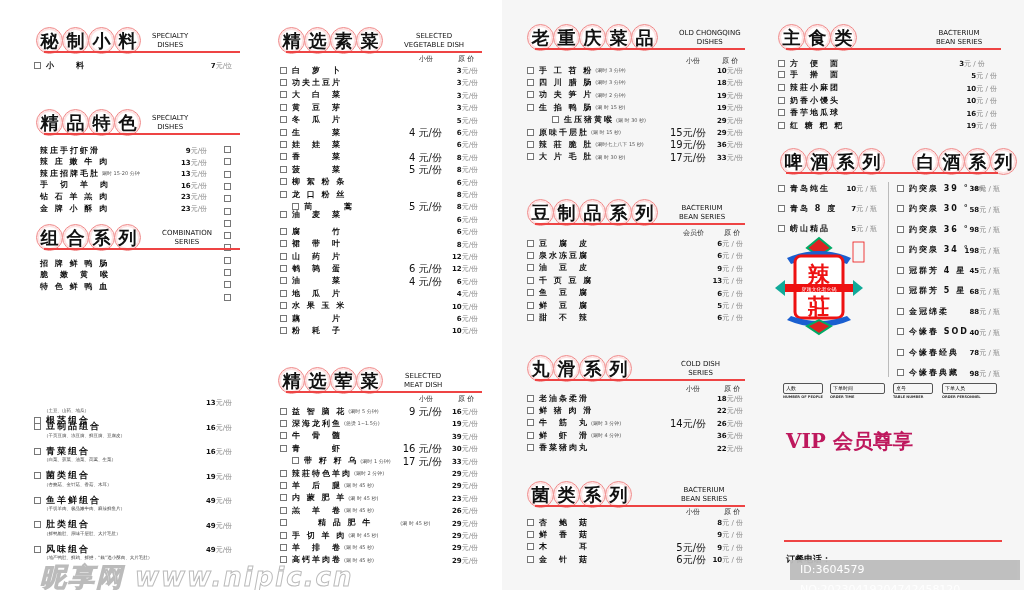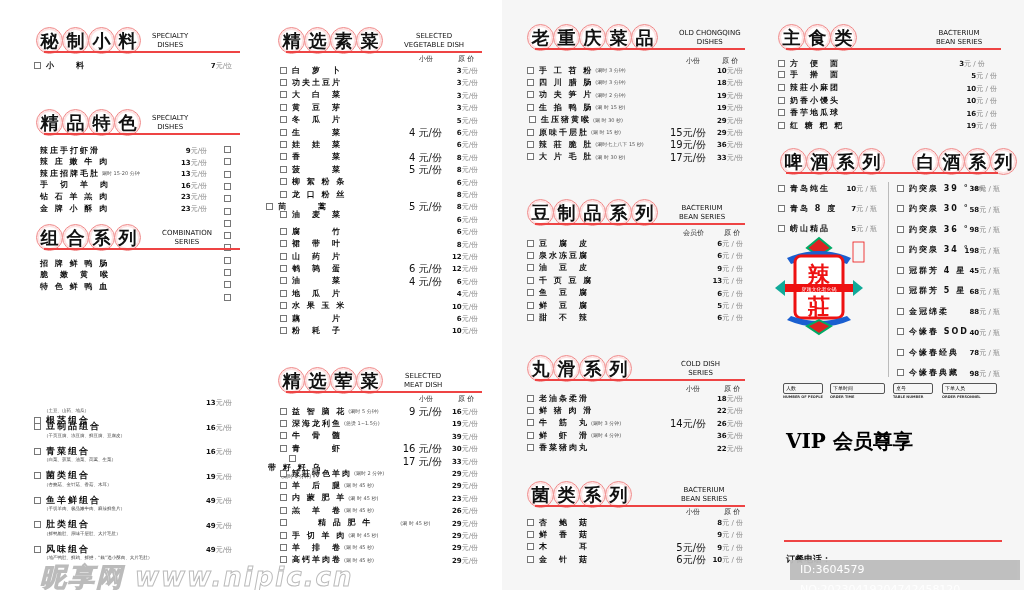--- a/index.html
+++ b/index.html
@@ -19,21 +19,21 @@
 .nm{letter-spacing:2px;white-space:nowrap}
 .note{font-size:5px;font-weight:normal;color:#555;margin-left:2px;letter-spacing:0}
 .pr{position:absolute;font-size:7px;font-weight:bold;text-align:right;white-space:nowrap}
 .pr .u{color:#888;font-weight:normal}
 .sm{position:absolute;font-size:10px;font-weight:normal;text-align:right;white-space:nowrap}
 .colh{position:absolute;font-size:7px;color:#333}
 .combo-desc{position:absolute;font-size:4.5px;color:#444}
 .vline{position:absolute;width:1px;background:#bbb}
 .form-box{position:absolute;height:11px;border:1px solid #555;border-radius:2px;font-size:5px;padding-left:2px;line-height:9px;font-family:"DejaVu Serif",serif}
 .form-lbl{position:absolute;font-size:3.5px;color:#333;font-weight:bold}
-.vip{position:absolute;left:786px;top:428px;font-family:"DejaVu Serif",serif;font-weight:bold;font-size:20px;color:#000000}
+.vip{position:absolute;left:786px;top:428px;font-family:"DejaVu Serif",serif;font-weight:bold;font-size:20px;color:#be185d}
 .phone{position:absolute;left:786px;top:553px;font-size:9px;font-weight:bold}
 .wm{position:absolute;left:790px;top:560px;width:230px;height:20px;background:#bdbdbd;color:#fff;font-size:11px;line-height:20px;padding-left:10px;opacity:.95}
 .logo{position:absolute;left:773px;top:236px;width:92px;height:100px}
 .wm2{position:absolute;left:40px;top:560px;font-size:26px;color:transparent;-webkit-text-stroke:1px #bbb;font-style:italic;font-weight:bold;letter-spacing:2px}
 </style>
 </head>
 <body>
 
 <div class="panel p1"></div>
 <div class="panel p2"></div>
@@ -240,21 +240,21 @@
     <div class="row" style="left: 280px; top: 175.6px;">
       <span class="cb"></span>
       <span class="nm">柳 絮 粉 条</span>
     </div>
     <div class="pr" style="left: 438px; width: 40px; top: 177.6px;"><span>6</span><span class="u">元/份</span></div>
     <div class="row" style="left: 280px; top: 188px;">
       <span class="cb"></span>
       <span class="nm">龙 口 粉 丝</span>
     </div>
     <div class="pr" style="left: 438px; width: 40px; top: 190px;"><span>8</span><span class="u">元/份</span></div>
-    <div class="row" style="left: 266px; top: 200.4px;">
+    <div class="row" style="left: 292px; top: 200.4px;">
       <span class="cb"></span>
       <span class="nm">茼　　　蒿</span>
     </div>
     <div class="sm" style="left: 382px; width: 60px; top: 200.4px;">5 元/份</div>
     <div class="pr" style="left: 438px; width: 40px; top: 202.4px;"><span>8</span><span class="u">元/份</span></div>
     <div class="row" style="left: 280px; top: 208px;">
       <span class="cb"></span>
       <span class="nm">油　麦　菜</span>
     </div>
     <div class="pr" style="left: 438px; width: 40px; top: 214.8px;"><span>6</span><span class="u">元/份</span></div>
@@ -337,21 +337,21 @@
       <span class="cb"></span>
       <span class="nm">牛　骨　髓</span>
     </div>
     <div class="pr" style="left: 438px; width: 40px; top: 431.8px;"><span>39</span><span class="u">元/份</span></div>
     <div class="row" style="left: 280px; top: 442.2px;">
       <span class="cb"></span>
       <span class="nm">青　　　虾</span>
     </div>
     <div class="sm" style="left: 382px; width: 60px; top: 442.2px;">16 元/份</div>
     <div class="pr" style="left: 438px; width: 40px; top: 444.2px;"><span>30</span><span class="u">元/份</span></div>
-    <div class="row" style="left: 268px; top: 454.6px; flex-direction: column;">
+    <div class="row" style="left: 292px; top: 454.6px;">
       <span class="cb"></span>
       <span class="nm">带 籽 籽 乌</span>
       <span class="note">(涮时 1 分钟)</span>
     </div>
     <div class="sm" style="left: 382px; width: 60px; top: 454.6px;">17 元/份</div>
     <div class="pr" style="left: 438px; width: 40px; top: 456.6px;"><span>33</span><span class="u">元/份</span></div>
     <div class="row" style="left: 280px; top: 467px;">
       <span class="cb"></span>
       <span class="nm">辣莊特色羊肉</span>
       <span class="note">(涮时 2 分钟)</span>
@@ -432,21 +432,21 @@
       <span class="nm">功 夫 笋 片</span>
       <span class="note">(涮时 2 分钟)</span>
     </div>
     <div class="pr" style="left: 703px; width: 40px; top: 90.8px;"><span>19</span><span class="u">元/份</span></div>
     <div class="row" style="left: 527px; top: 101.2px;">
       <span class="cb"></span>
       <span class="nm">生 掐 鸭 肠</span>
       <span class="note">(涮 时 15 秒)</span>
     </div>
     <div class="pr" style="left: 703px; width: 40px; top: 103.2px;"><span>19</span><span class="u">元/份</span></div>
-    <div class="row" style="left: 498px; top: 113.6px; padding-left: 31px;">
+    <div class="row" style="left: 521px; top: 113.6px; padding-left: 31px;">
       <span class="cb"></span>
       <span class="nm">生压猪黄喉</span>
       <span class="note">(涮 时 30 秒)</span>
     </div>
     <div class="pr" style="left: 703px; width: 40px; top: 115.6px;"><span>29</span><span class="u">元/份</span></div>
     <div class="row" style="left: 527px; top: 126px;">
       <span class="cb"></span>
       <span class="nm">原味千层肚</span>
       <span class="note">(涮 时 15 秒)</span>
     </div>

